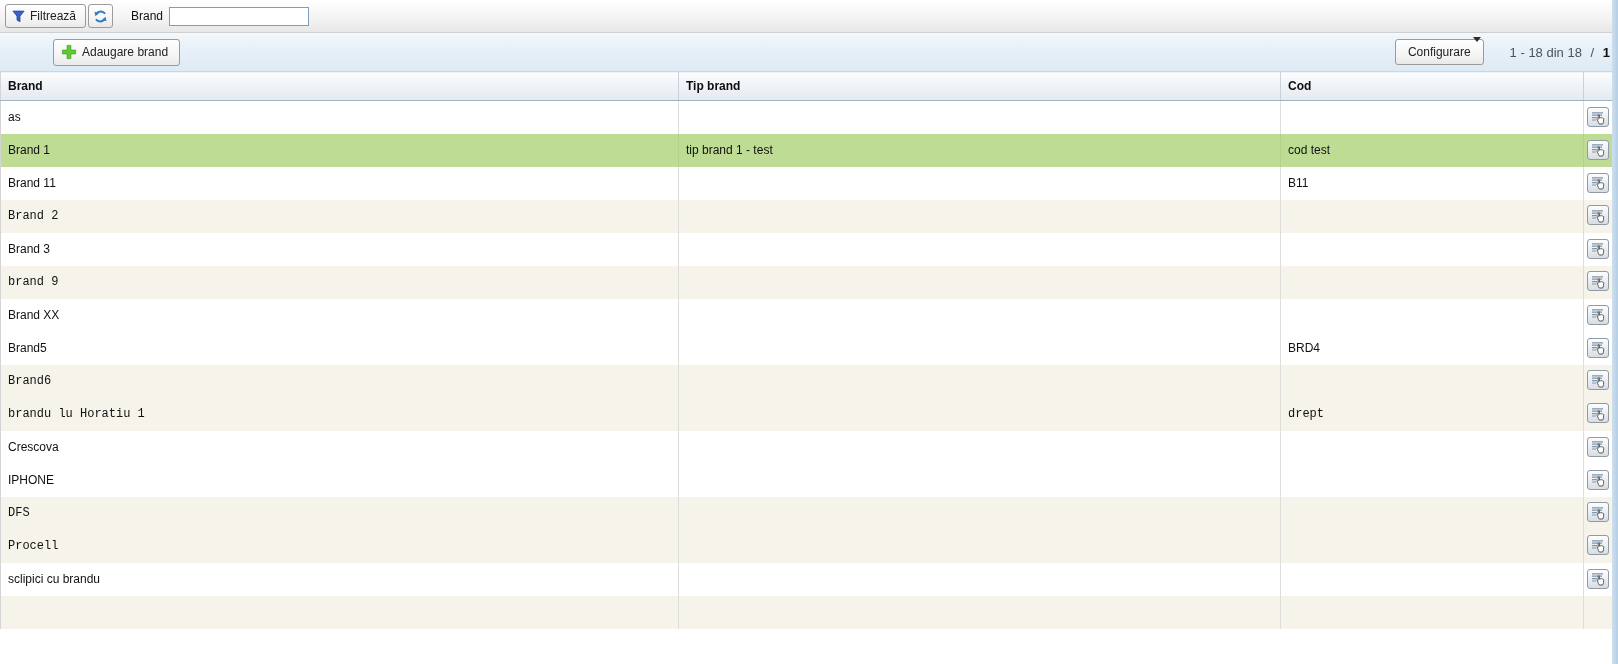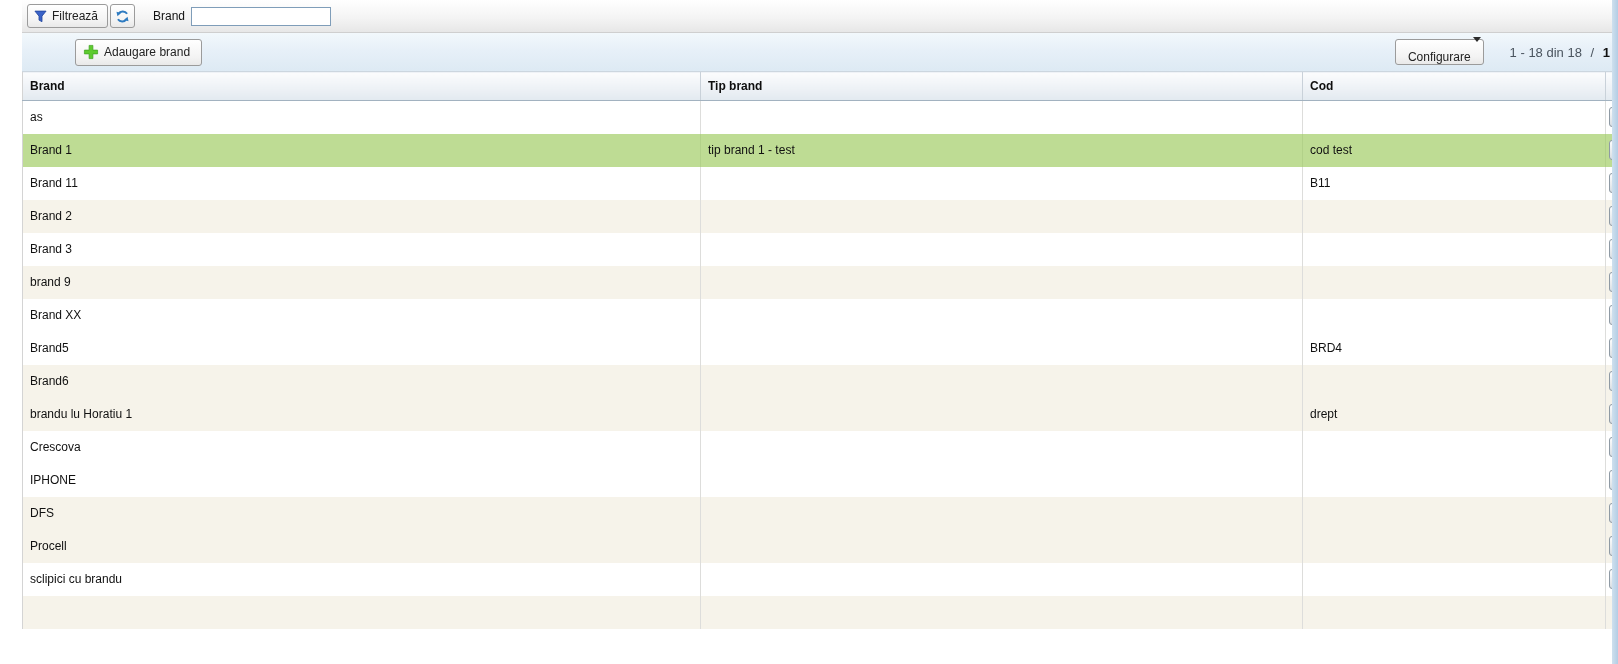--- a/index.html
+++ b/index.html
@@ -1,21 +1,20 @@
 <!DOCTYPE html>
 <html><head>
 <meta charset="utf-8">
 <style>
   * { margin:0; padding:0; box-sizing:border-box; }
   html,body { background:#fff; }
   .page {
     position:relative; width:1618px; height:664px; overflow:hidden;
     font-family:"Liberation Sans","DejaVu Sans",sans-serif; font-size:12px; color:#1a1a1a;
     background:#fff;
-    padding-left:22px;
   }
   
   .toolbar-filter {
     height:33px; display:flex; align-items:center; padding-left:5px;
     background:linear-gradient(180deg,#ffffff 0%,#f4f4f4 55%,#e7e7e7 100%);
     border-bottom:1px solid #cfcfcf;
   }
   .btn {
     display:inline-flex; align-items:center; justify-content:center; gap:5px;
     background:linear-gradient(180deg,#ffffff 0%,#f3f3f3 70%,#e9e9e9 100%);
@@ -30,21 +29,21 @@
     font-family:inherit; font-size:12px; padding:0 3px; outline:none;
   }
   
   .toolbar-actions {
     height:38px; display:flex; align-items:center; justify-content:space-between;
     padding:0 8px 0 5px;
     background:linear-gradient(180deg,#f2f8fc 0%,#e7f0f8 45%,#ddeaf4 100%);
   }
   .add-btn { height:27px; padding:0 11px 0 7px;margin-left:48px; }
   .actions-right { display:flex; align-items:center; }
-  .config-btn { height:26px; padding:0 12px; position:relative; margin-right:26px;align-items:flex-end; }
+  .config-btn { height:26px; padding:0 12px; position:relative; margin-right:26px; }
   .config-caret {
     position:absolute; top:-3px; right:2px; width:0; height:0;
     border-left:4px solid transparent; border-right:4px solid transparent;
     border-top:5px solid #2b2b2b;
   }
   .pagination { color:#4a545e; font-size:13px; white-space:nowrap; }
   .pagination .sep { margin:0 5px; }
   .pagination .page-num { font-weight:bold; color:#111; }
   
   .grid {
@@ -57,21 +56,21 @@
     border-top:1px solid #ccd6df; border-bottom:1px solid #a2b2c0;
     border-left:1px solid #c9d1d9; overflow:hidden; white-space:nowrap;
   }
   .grid th:first-child { border-left:none; }
   .grid td {
     height:33px; padding:0 0 0 7px; font-size:12px; color:#111;
     border-left:1px solid #dddddb; overflow:hidden; white-space:nowrap;
     vertical-align:middle; background:#fff;
   }
   .grid td:first-child { border-left:none; }
-  .grid tr.alt td { background:#f6f3ea; }
+  .grid tr.alt td { background:#f6f3ea;font-family:Liberation Mono, monospace; }
   .grid tr.selected td { background:#bedc94; border-left-color:#b2d189; }
   .icon-cell { text-align:center; padding:0 !important; }
   .row-btn {
     width:22px; height:20px; padding:0; display:inline-flex; align-items:center; justify-content:center;
     background:linear-gradient(180deg,#fdfdfd 0%,#e8ebee 60%,#d7dde2 100%);
     border:1px solid #8f9aa4; border-radius:3px; cursor:pointer;
   }
   
   .right-strip {
     position:absolute; top:0; right:0; width:6px; height:664px;

